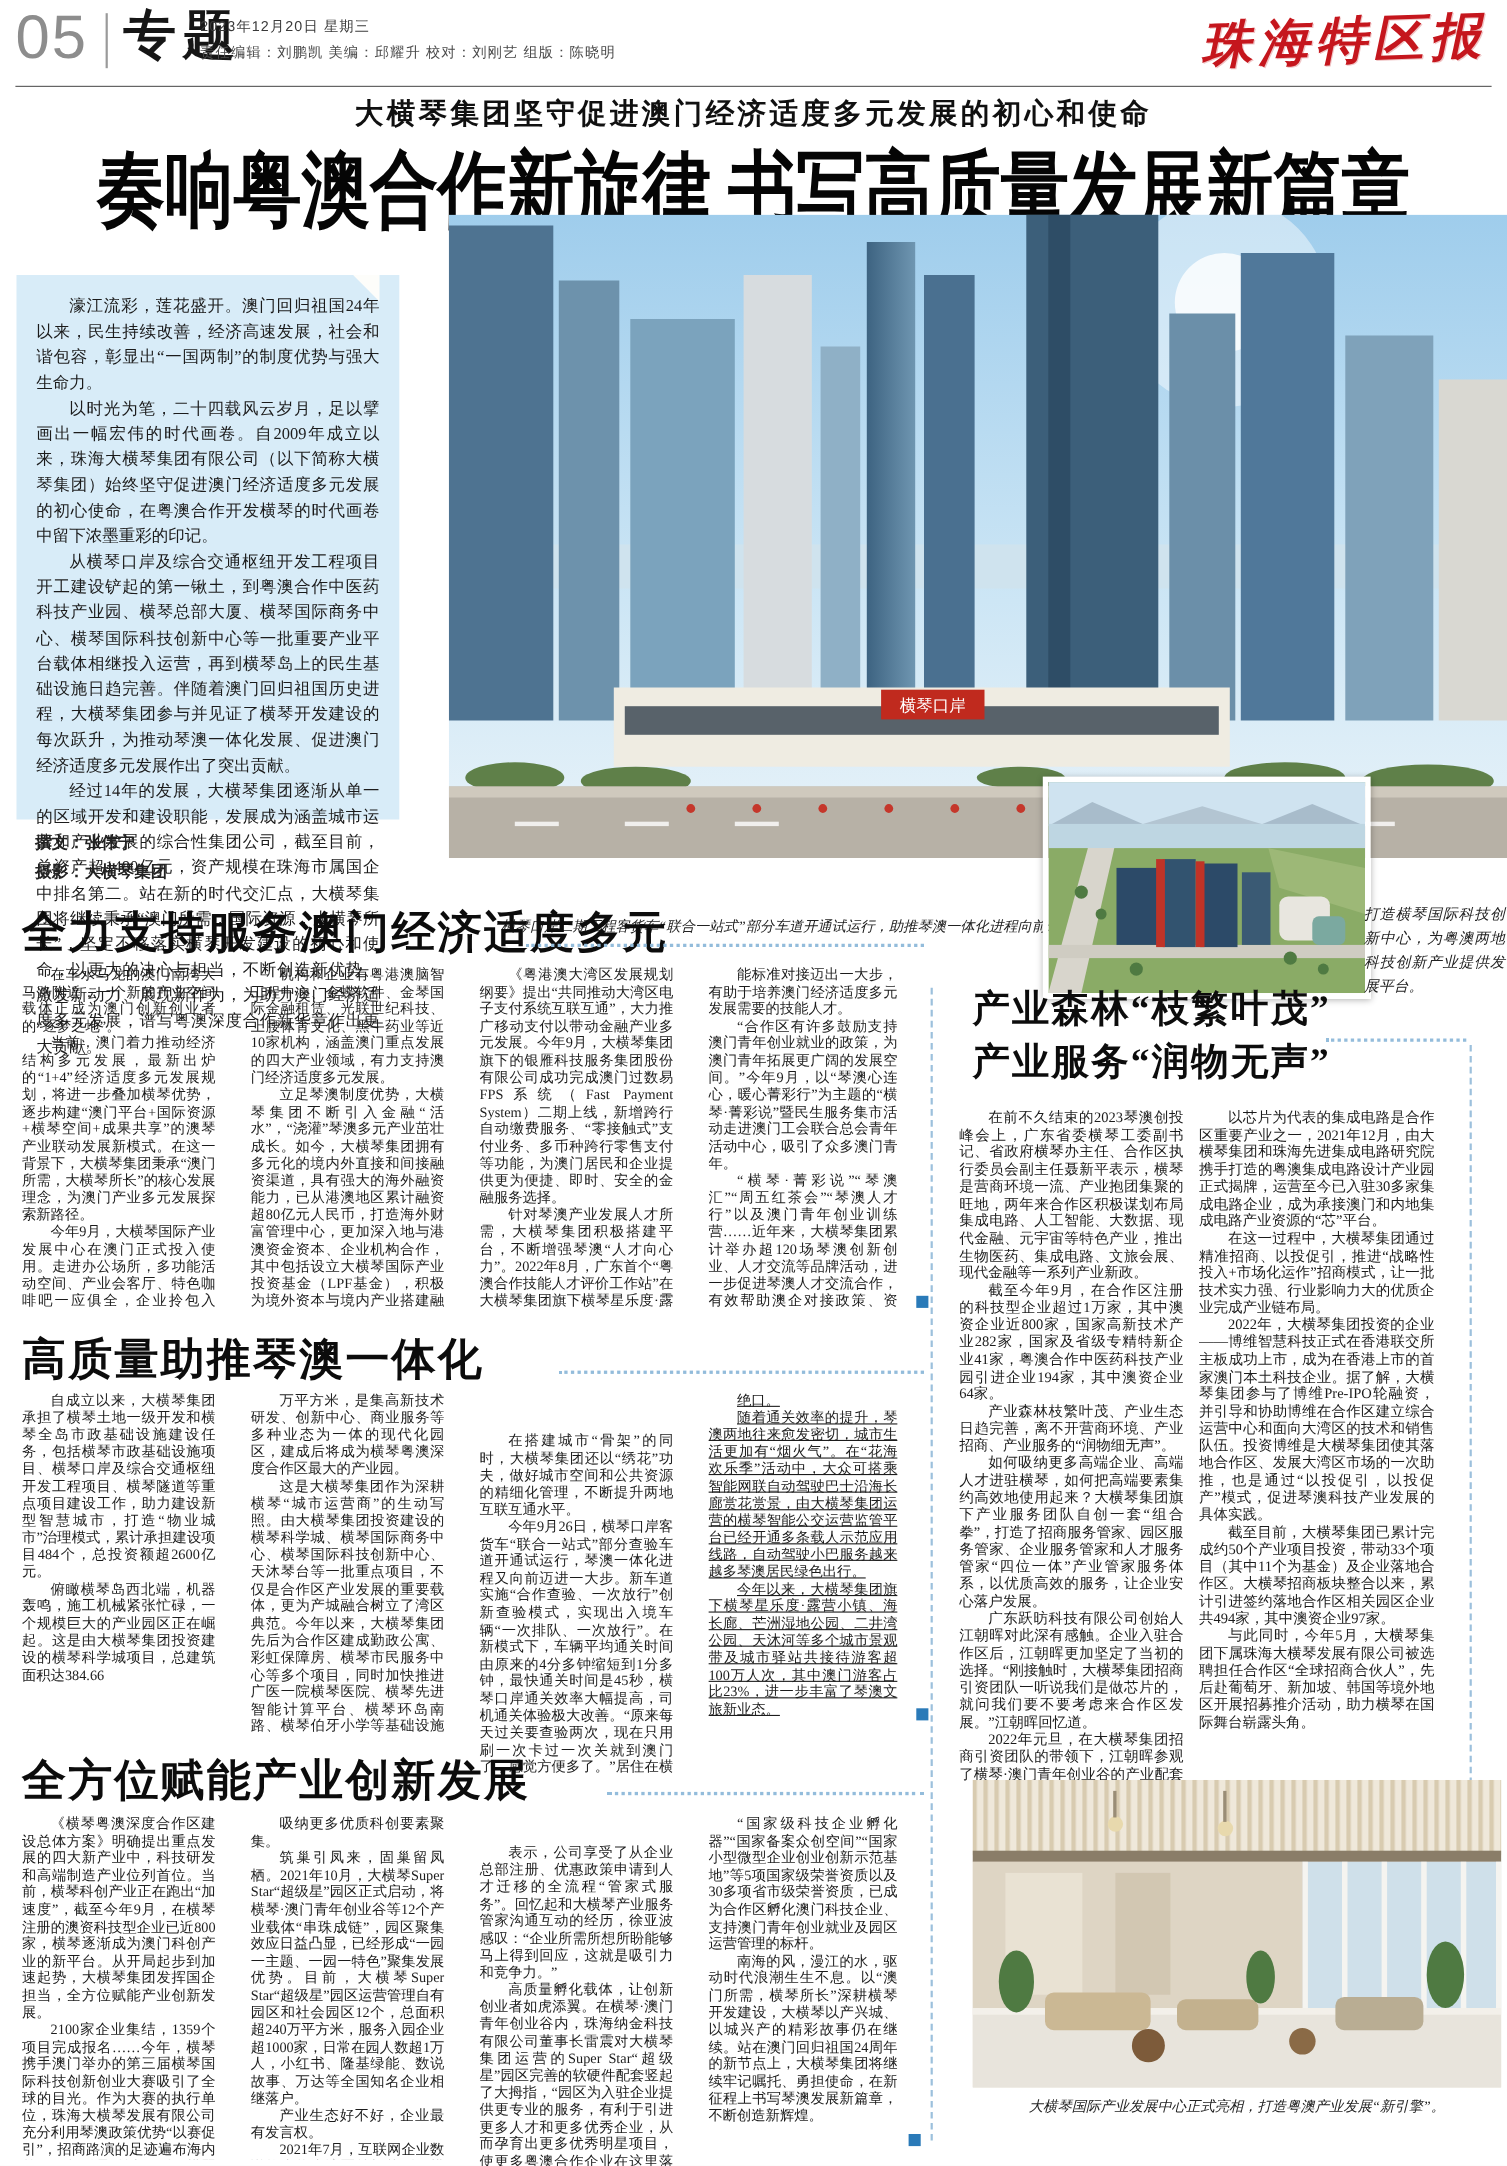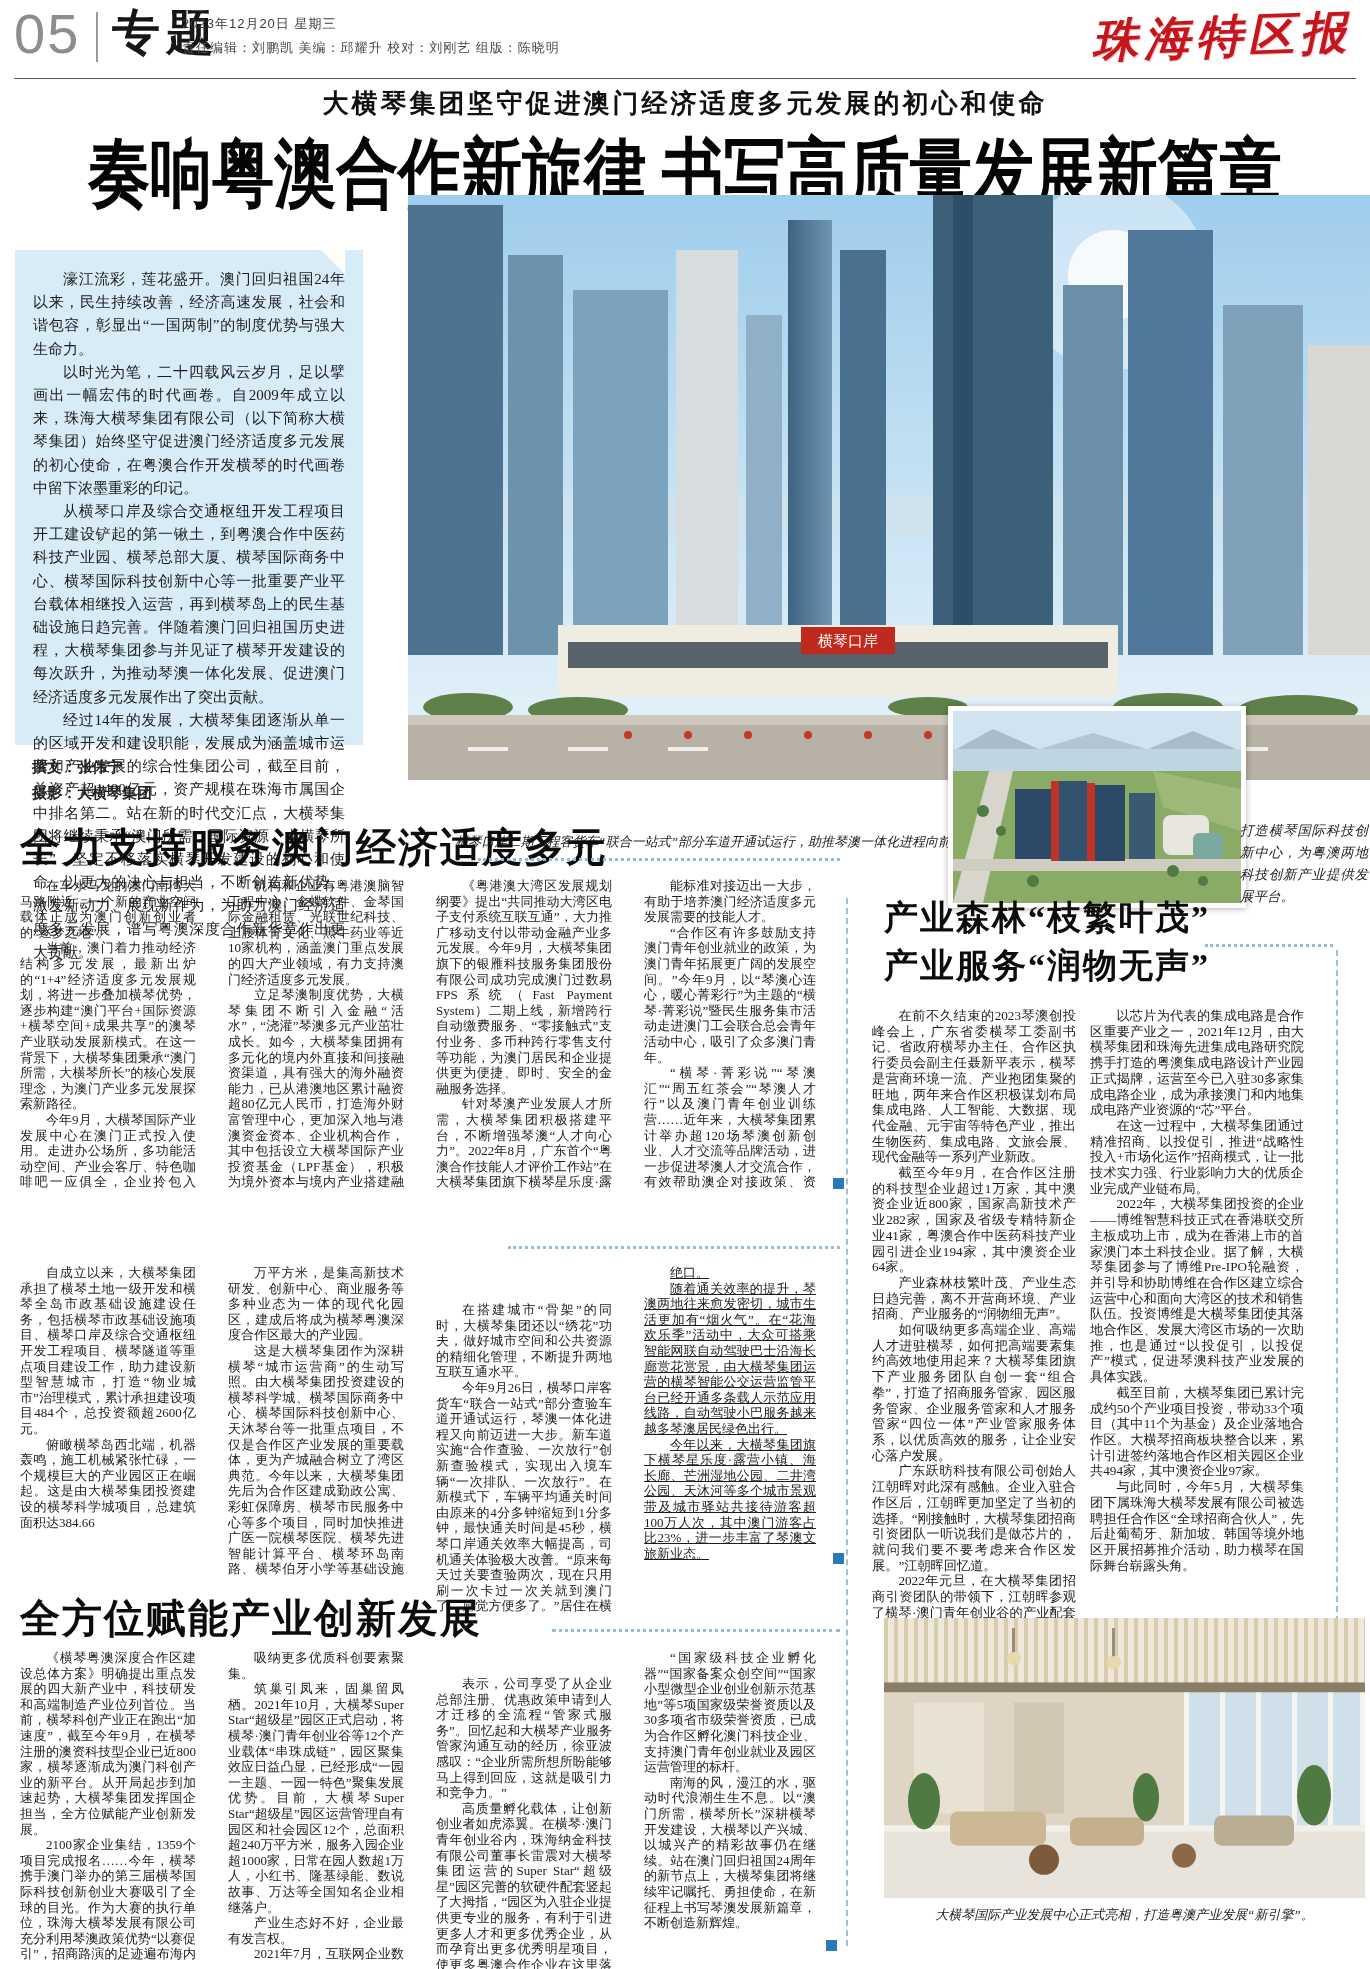--- a/index.html
+++ b/index.html
@@ -198,20 +198,21 @@
       <p>2022年元旦，在大横琴集团招商引资团队的带领下，江朝晖参观了横琴·澳门青年创业谷的产业配套设施，“最吸引的地方，莫过于园区内既有曾获横琴国际科技创新创业大赛奖项的创业团队，也有和芯片相关的专精企业。”</p>
     </div>
   <div class="abs col colB" style="left:1090px;top:1008px;width:214px;height:613px;">
       <p>以芯片为代表的集成电路是合作区重要产业之一，2021年12月，由大横琴集团和珠海先进集成电路研究院携手打造的粤澳集成电路设计产业园正式揭牌，运营至今已入驻30多家集成电路企业，成为承接澳门和内地集成电路产业资源的“芯”平台。</p>
       <p>在这一过程中，大横琴集团通过精准招商、以投促引，推进“战略性投入+市场化运作”招商模式，让一批技术实力强、行业影响力大的优质企业完成产业链布局。</p>
       <p>2022年，大横琴集团投资的企业——博维智慧科技正式在香港联交所主板成功上市，成为在香港上市的首家澳门本土科技企业。据了解，大横琴集团参与了博维Pre-IPO轮融资，并引导和协助博维在合作区建立综合运营中心和面向大湾区的技术和销售队伍。投资博维是大横琴集团使其落地合作区、发展大湾区市场的一次助推，也是通过“以投促引，以投促产”模式，促进琴澳科技产业发展的具体实践。</p>
       <p>截至目前，大横琴集团已累计完成约50个产业项目投资，带动33个项目（其中11个为基金）及企业落地合作区。大横琴招商板块整合以来，累计引进签约落地合作区相关园区企业共494家，其中澳资企业97家。</p>
       <p>与此同时，今年5月，大横琴集团下属珠海大横琴发展有限公司被选聘担任合作区“全球招商合伙人”，先后赴葡萄牙、新加坡、韩国等境外地区开展招募推介活动，助力横琴在国际舞台崭露头角。</p>
     </div>
 
+  <div class="abs sec-title" style="left:20px;top:1214px;">高质量助推琴澳一体化</div>
   <div class="abs dotted" style="left:508px;top:1246px;width:332px;"></div>
   <div class="abs col" style="left:20px;top:1265px;width:176px;height:312px;">
       <p>自成立以来，大横琴集团承担了横琴土地一级开发和横琴全岛市政基础设施建设任务，包括横琴市政基础设施项目、横琴口岸及综合交通枢纽开发工程项目、横琴隧道等重点项目建设工作，助力建设新型智慧城市，打造“物业城市”治理模式，累计承担建设项目484个，总投资额超2600亿元。</p>
       <p>俯瞰横琴岛西北端，机器轰鸣，施工机械紧张忙碌，一个规模巨大的产业园区正在崛起。这是由大横琴集团投资建设的横琴科学城项目，总建筑面积达384.66</p>
     </div>
   <div class="abs col" style="left:228px;top:1265px;width:176px;height:312px;">
       <p>万平方米，是集高新技术研发、创新中心、商业服务等多种业态为一体的现代化园区，建成后将成为横琴粤澳深度合作区最大的产业园。</p>
       <p>这是大横琴集团作为深耕横琴“城市运营商”的生动写照。由大横琴集团投资建设的横琴科学城、横琴国际商务中心、横琴国际科技创新中心、天沐琴台等一批重点项目，不仅是合作区产业发展的重要载体，更为产城融合树立了湾区典范。今年以来，大横琴集团先后为合作区建成勤政公寓、彩虹保障房、横琴市民服务中心等多个项目，同时加快推进广医一院横琴医院、横琴先进智能计算平台、横琴环岛南路、横琴伯牙小学等基础设施和民生项目建设，进一步完善基础设施，为琴澳一体化发展构建空间格局。</p>
     </div>
   <div class="abs col" style="left:436px;top:1265px;width:176px;height:312px;margin-top:37px;">

